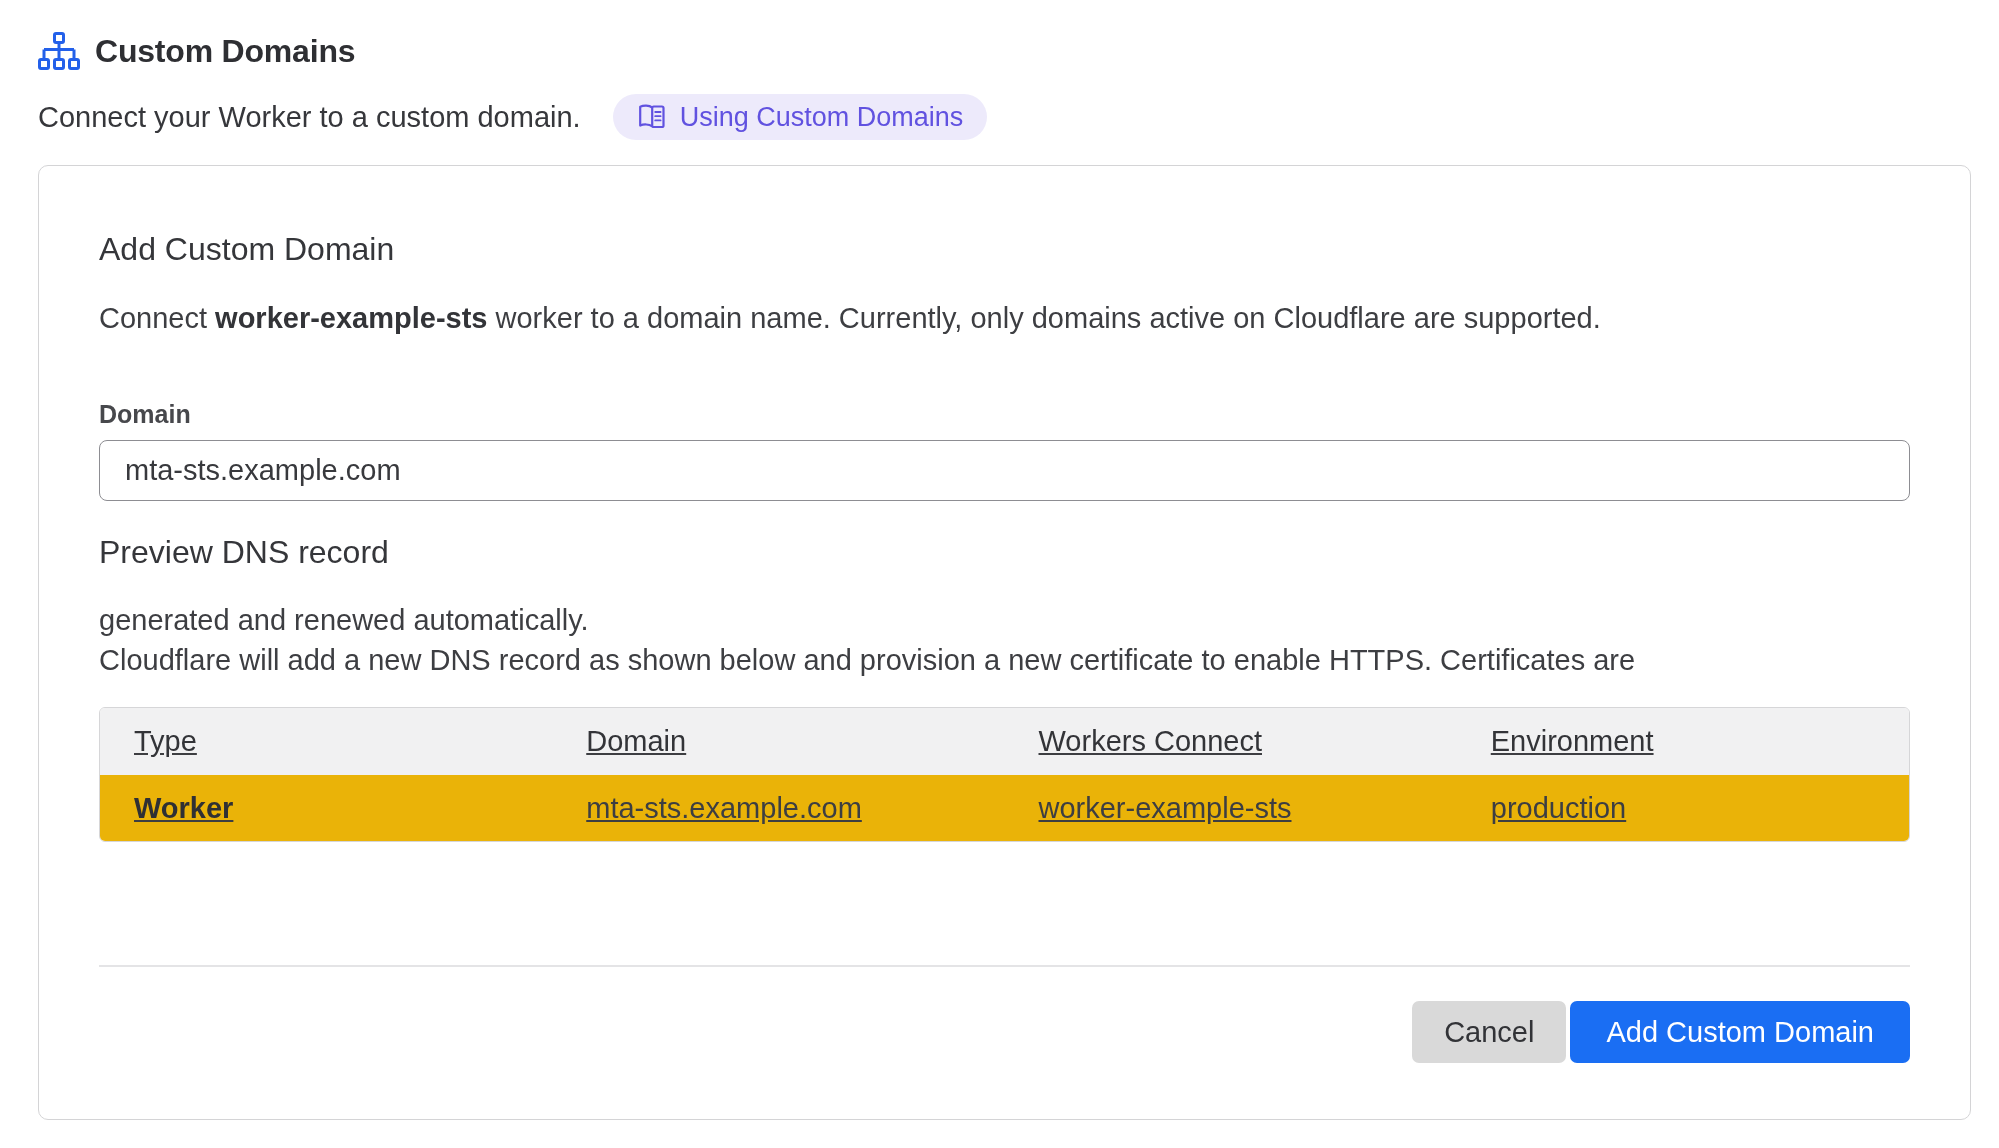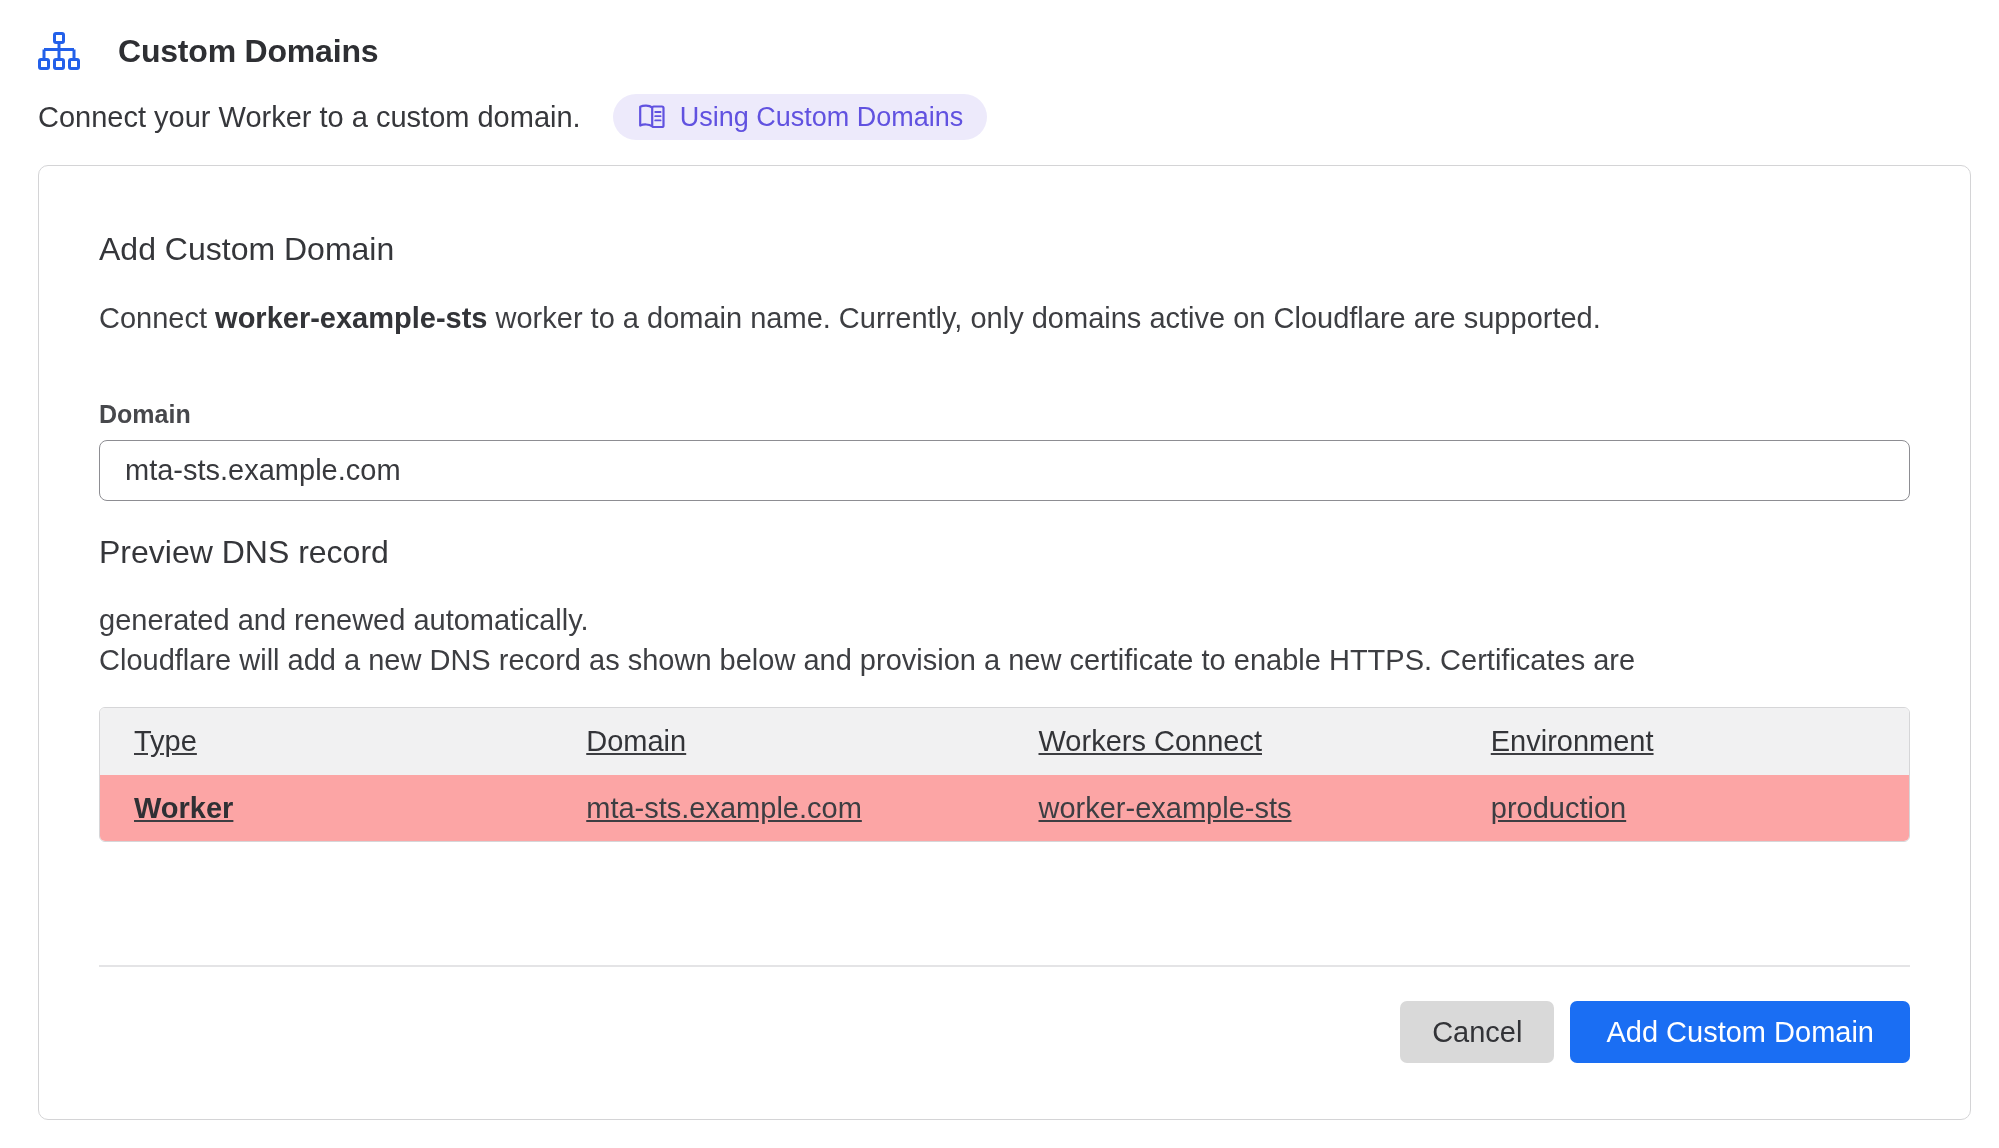--- a/index.html
+++ b/index.html
@@ -6,21 +6,21 @@
   html, body {
     width: 1999px; height: 1148px;
     background: #ffffff;
     font-family: "Liberation Sans", sans-serif;
     color: #3d3e42;
     overflow: hidden;
   }
   .page { padding: 30px 28px 0 38px; }
 
   
-  .title-row { display: flex; align-items: center; gap: 38px; height: 42px; }
+  .title-row { display: flex; align-items: center; gap: 15px; height: 42px; }
   .title-row h1 {
     font-size: 32px; font-weight: 600; color: #2e2f33; letter-spacing: -0.2px;
   }
   .sitemap-icon { width: 42px; height: 38px; display: block; }
 
   .subtitle-row { display: flex; align-items: center; gap: 32px; margin-top: 22px; height: 46px; }
   .subtitle-row p { font-size: 29px; color: #36373b; }
   .docs-badge {
     display: inline-flex; align-items: center; gap: 13px;
     background: #edeafb; color: #6152e0;
@@ -64,27 +64,27 @@
     border: 1px solid #d6d6d8; border-radius: 6px;
     overflow: hidden;
     font-size: 29px;
     text-decoration: underline;
   }
   .dns-table th {
     background: #f1f1f2; text-align: left; font-weight: 500; color: #333438;
     height: 67px; padding: 0 10px 0 34px; width: 25%;
   }
   .dns-table td {
-    background: #fca5a5; height: 66px; padding: 0 10px 0 34px; color: #3d3e42;
+    background: #eab308; height: 66px; padding: 0 10px 0 34px; color: #3d3e42;
   }
   .dns-table td.type-cell { font-weight: 700; color: #2f3034; }
 
   
   .divider { height: 2px; background: #e4e4e6; margin: 123px 0 34px 0; }
-  .actions { display: flex; justify-content: flex-end; align-items: center; gap: 16px; }
+  .actions { display: flex; justify-content: flex-end; align-items: center; gap: 4px; }
   .btn {
     height: 62px; border: none; border-radius: 7px;
     font-size: 29px; font-family: inherit; cursor: pointer;
     display: inline-flex; align-items: center; justify-content: center;
   }
   .btn-cancel { background: #d9d9d9; color: #323337; padding: 0 32px; }
   .btn-primary { background: #1a6ef3; color: #ffffff; padding: 0 36px; }
 </style>
 </head>
 <body>

